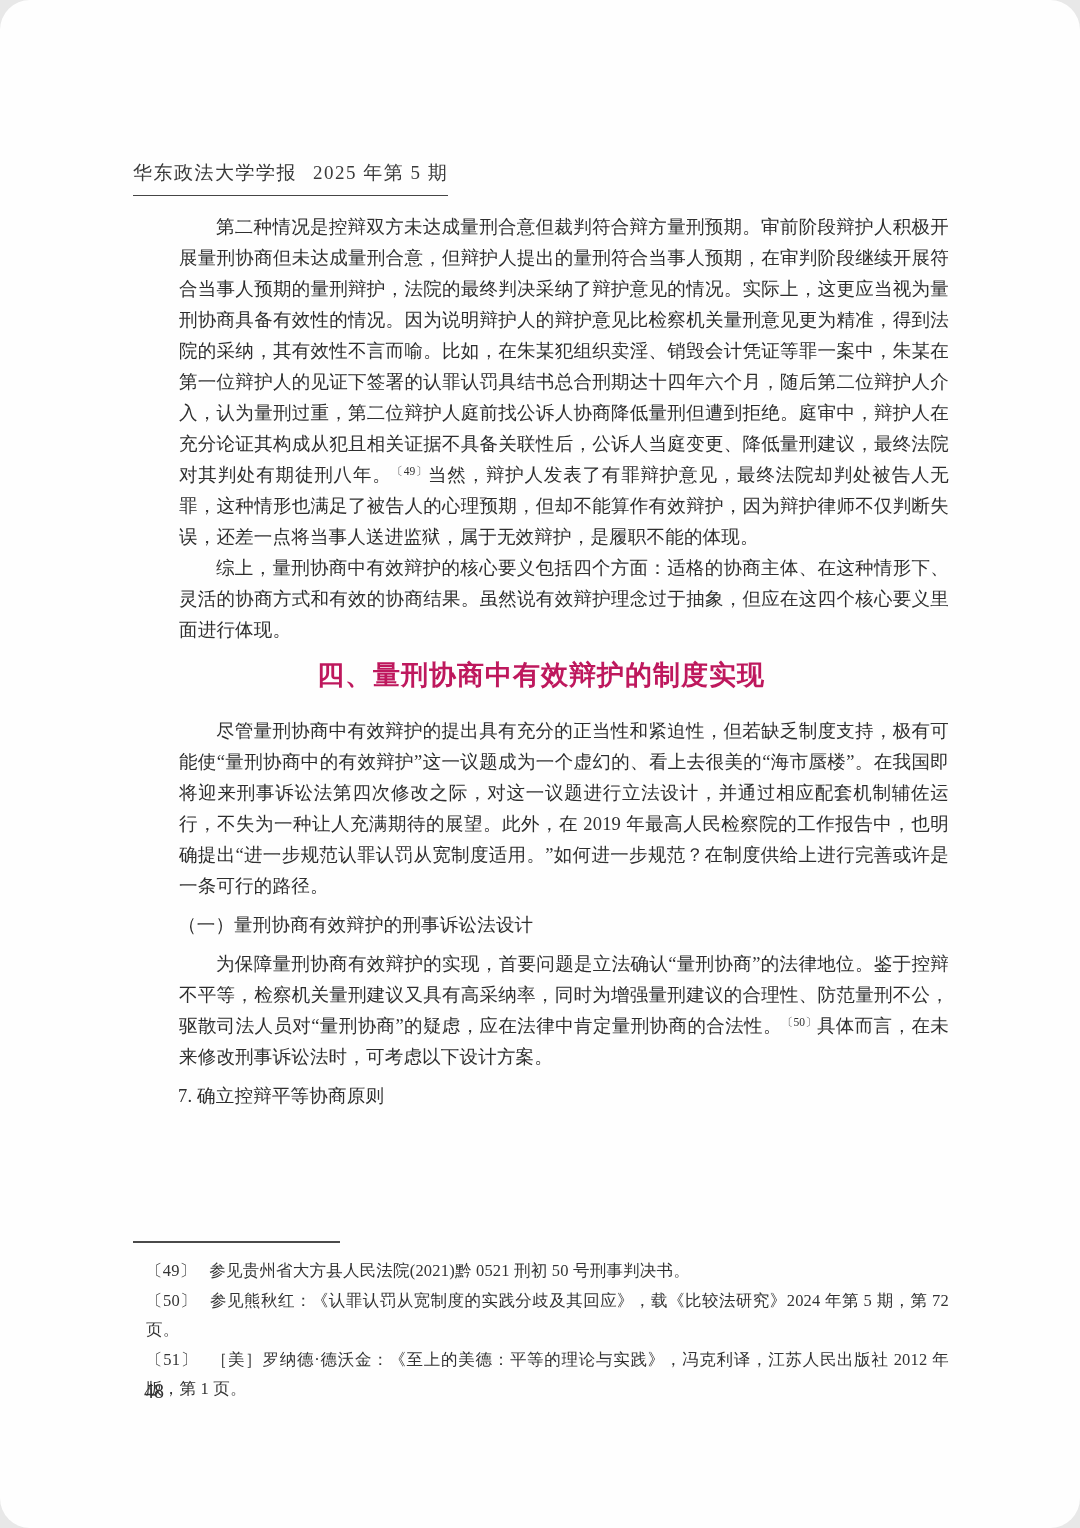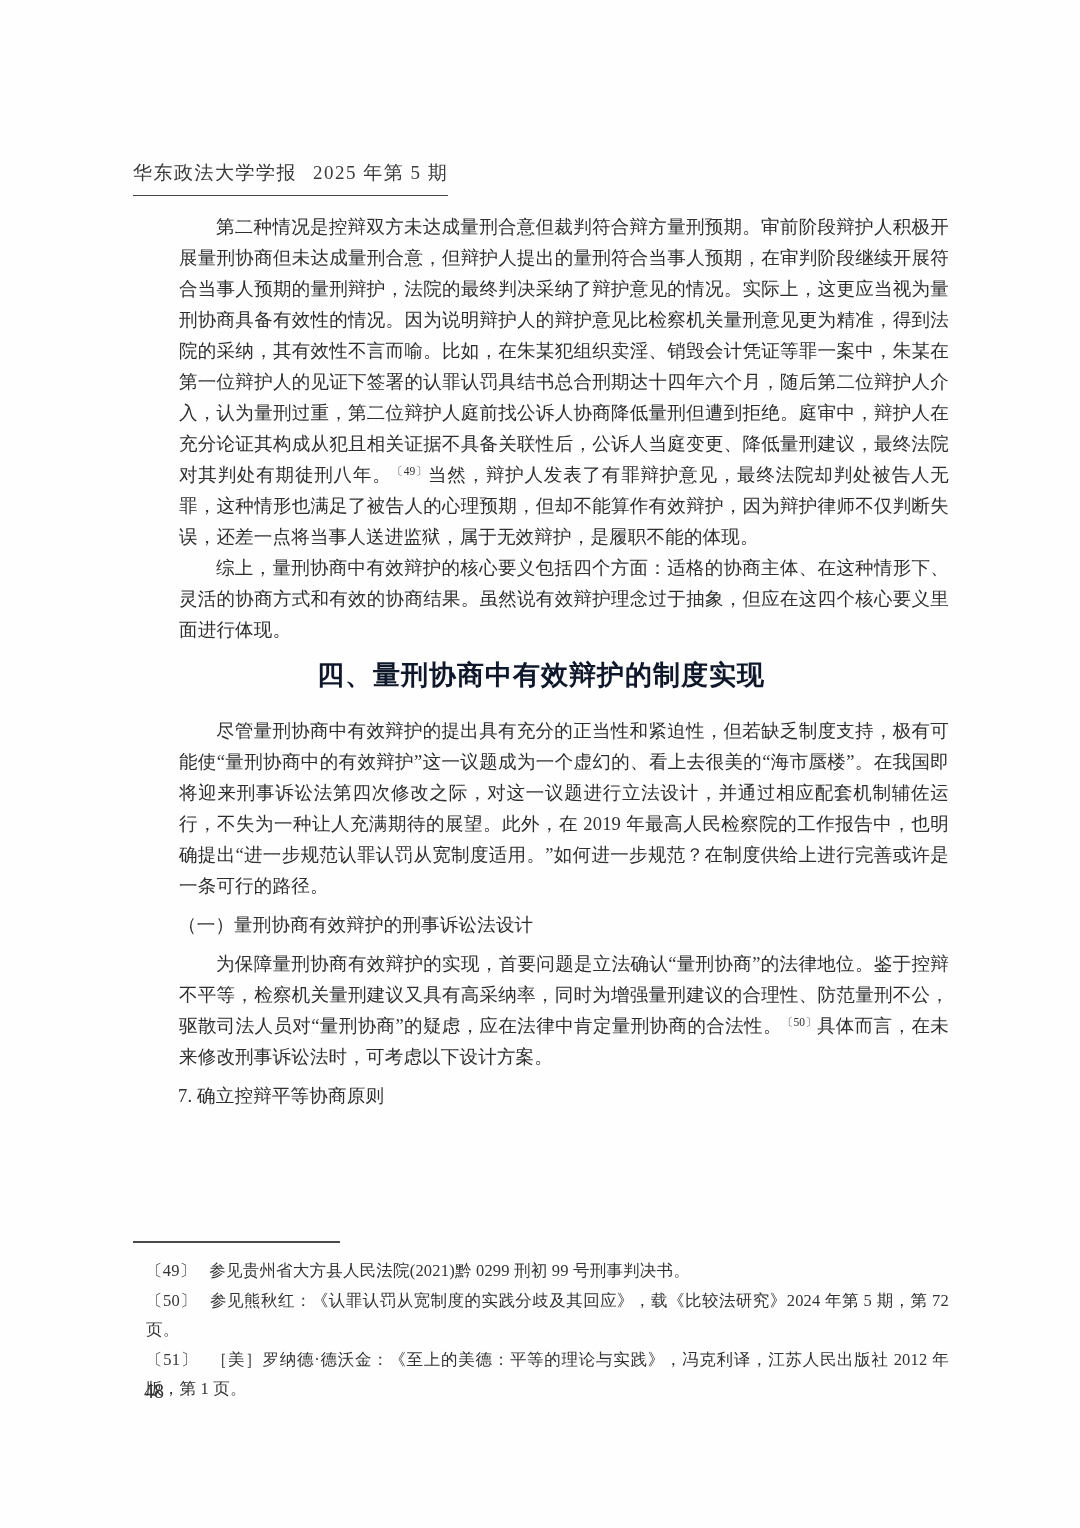--- a/index.html
+++ b/index.html
@@ -5,20 +5,21 @@
   html, body { margin: 0; padding: 0; background: #e8e8e8; }
   .page {
     position: relative;
     width: 1080px;
     height: 1528px;
     margin: 0 auto;
     background: #fefefe;
     font-family: "Liberation Serif", "DejaVu Serif", serif;
     color: #2e2e2e;
     overflow: hidden;
+    border-radius: 30px;
   }
   
   .running-head { position: absolute; left: 133px; top: 160px; }
   .running-head-inner {
     display: inline-block;
     border-bottom: 1.5px solid #454545;
     padding-bottom: 9px;
     font-size: 19px;
     letter-spacing: 1.5px;
     color: #3a3a3a;
@@ -41,21 +42,21 @@
     letter-spacing: 0.2px;
   }
   .article p.indent { text-indent: 2em; margin-left: 46px; }
   .article h2 {
     margin: 12px 0 24px 0;
     font-size: 27px;
     line-height: 34px;
     font-weight: 700;
     text-align: center;
     letter-spacing: 1px;
-    color: #0f172a;
+    color: #be185d;
   }
   .article h3, .article h4 {
     margin: 8px;
     font-size: 18.5px;
     line-height: 31px;
     font-weight: 400;
     text-indent: 2em;
     letter-spacing: 0.2px;
   }
   sup.fnref {
@@ -103,21 +104,21 @@
       <h2>四、量刑协商中有效辩护的制度实现</h2>
       <p class="para indent">尽管量刑协商中有效辩护的提出具有充分的正当性和紧迫性，但若缺乏制度支持，极有可能使“量刑协商中的有效辩护”这一议题成为一个虚幻的、看上去很美的“海市蜃楼”。在我国即将迎来刑事诉讼法第四次修改之际，对这一议题进行立法设计，并通过相应配套机制辅佐运行，不失为一种让人充满期待的展望。此外，在 2019 年最高人民检察院的工作报告中，也明确提出“进一步规范认罪认罚从宽制度适用。”如何进一步规范？在制度供给上进行完善或许是一条可行的路径。</p>
       <h3>（一）量刑协商有效辩护的刑事诉讼法设计</h3>
       <p class="para indent">为保障量刑协商有效辩护的实现，首要问题是立法确认“量刑协商”的法律地位。鉴于控辩不平等，检察机关量刑建议又具有高采纳率，同时为增强量刑建议的合理性、防范量刑不公，驱散司法人员对“量刑协商”的疑虑，应在法律中肯定量刑协商的合法性。<sup class="fnref">〔50〕</sup>具体而言，在未来修改刑事诉讼法时，可考虑以下设计方案。</p>
       <h4>7. 确立控辩平等协商原则</h4>
     </div>
 
   <div class="footnotes">
     <div class="fn-rule"></div>
     <div>
-        <div class="footnote"><span class="fn-num">〔49〕</span><span>参见贵州省大方县人民法院(2021)黔 0299 刑初 99 号刑事判决书。</span></div>
+        <div class="footnote"><span class="fn-num">〔49〕</span><span>参见贵州省大方县人民法院(2021)黔 0521 刑初 50 号刑事判决书。</span></div>
         <div class="footnote"><span class="fn-num">〔50〕</span><span>参见熊秋红：《认罪认罚从宽制度的实践分歧及其回应》，载《比较法研究》2024 年第 5 期，第 72 页。</span></div>
         <div class="footnote"><span class="fn-num">〔51〕</span><span>［美］罗纳德·德沃金：《至上的美德：平等的理论与实践》，冯克利译，江苏人民出版社 2012 年版，第 1 页。</span></div>
       </div>
   </div>
 
   <div class="page-number">48</div>
 
 </div>
 
 </body></html>

